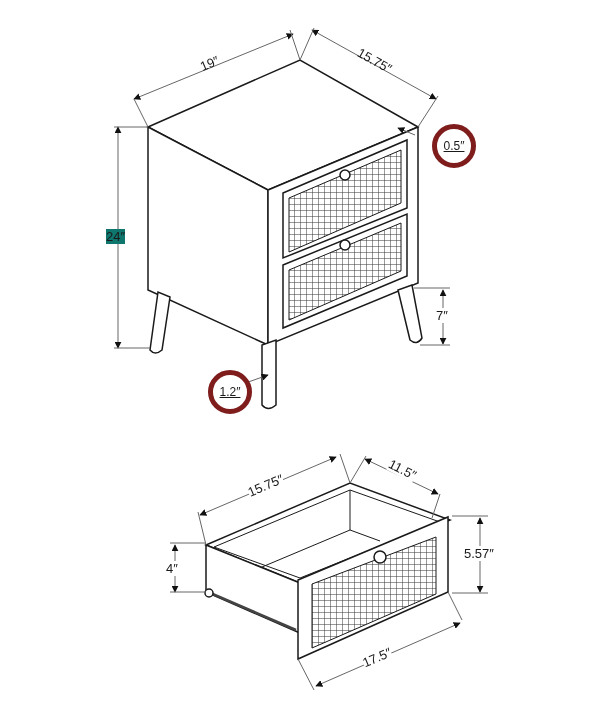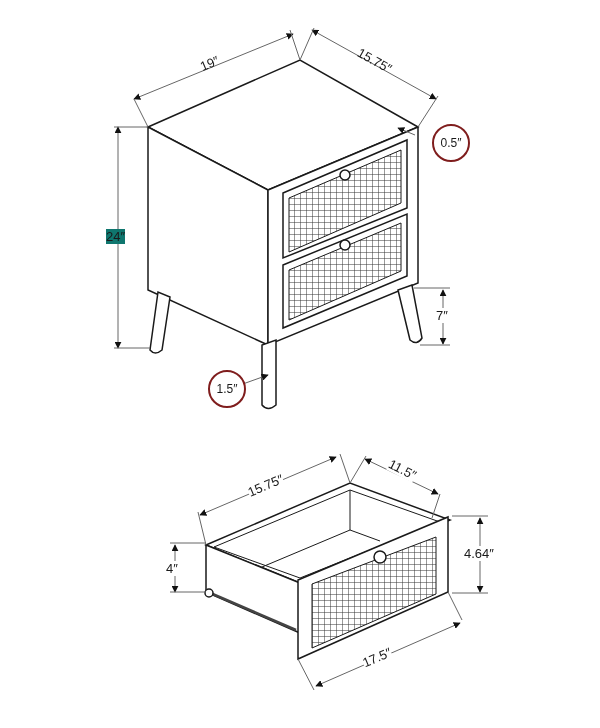--- a/index.html
+++ b/index.html
@@ -1,19 +1,19 @@
 <!DOCTYPE html>
 <html><head>
 <meta charset="utf-8">
 <style>
   html, body { margin:0; padding:0; background:#ffffff; }
   body { width:600px; height:728px; position:relative; overflow:hidden; font-family:"Liberation Sans", sans-serif; }
   svg { position:absolute; left:0; top:0; }
   .lbl { position:absolute; font-size:13px; color:#1a1a1a; white-space:nowrap; transform-origin:center center; }
-  .circ { position:absolute; width:34px; height:34px; border:2px solid #7f1d1d; border-radius:50%; background:#fff; display:flex; align-items:center; justify-content:center; font-size:12px; color:#1a1a1a; }
+  .circ { position:absolute; width:34px; height:34px; border:5px solid #7f1d1d; border-radius:50%; background:#fff; display:flex; align-items:center; justify-content:center; font-size:12px; color:#1a1a1a;text-decoration:underline; }
 </style>
 </head>
 <body>
 
 <svg width="600" height="728" viewBox="0 0 600 728">
   <defs>
     <pattern id="mesh" width="6" height="6" patternUnits="userSpaceOnUse">
       <rect width="6" height="6" fill="#fff"></rect>
       <path d="M0 0H6M0 0V6" stroke="#333" stroke-width="1"></path>
     </pattern>
@@ -94,20 +94,20 @@
 </svg>
 
 <span class="lbl" style="left:200px;top:56px;transform:rotate(-23deg);">19″</span>
 <span class="lbl" style="left:356px;top:53px;transform:rotate(29deg);">15.75″</span>
 <span class="lbl" style="left:106px;top:229px;background:#0f766e;">24″</span>
 <span class="lbl" style="left:436px;top:308px;background:#fff;">7″</span>
 <div class="circ" style="left:432px;top:124px;">
     <span>0.5″</span>
   </div>
 <div class="circ" style="left:208px;top:370px;">
-    <span>1.5″</span>
+    <span>1.2″</span>
   </div>
 
 <span class="lbl" style="left:247px;top:478px;transform:rotate(-23deg);background:#fff;">15.75″</span>
 <span class="lbl" style="left:388px;top:462px;transform:rotate(27deg);background:#fff;">11.5″</span>
 <span class="lbl" style="left:166px;top:561px;background:#fff;">4″</span>
-<span class="lbl" style="left:464px;top:546px;background:#fff;">4.64″</span>
+<span class="lbl" style="left:464px;top:546px;background:#fff;">5.57″</span>
 <span class="lbl" style="left:362px;top:650px;transform:rotate(-23deg);background:#fff;">17.5″</span>
 
 </body></html>

